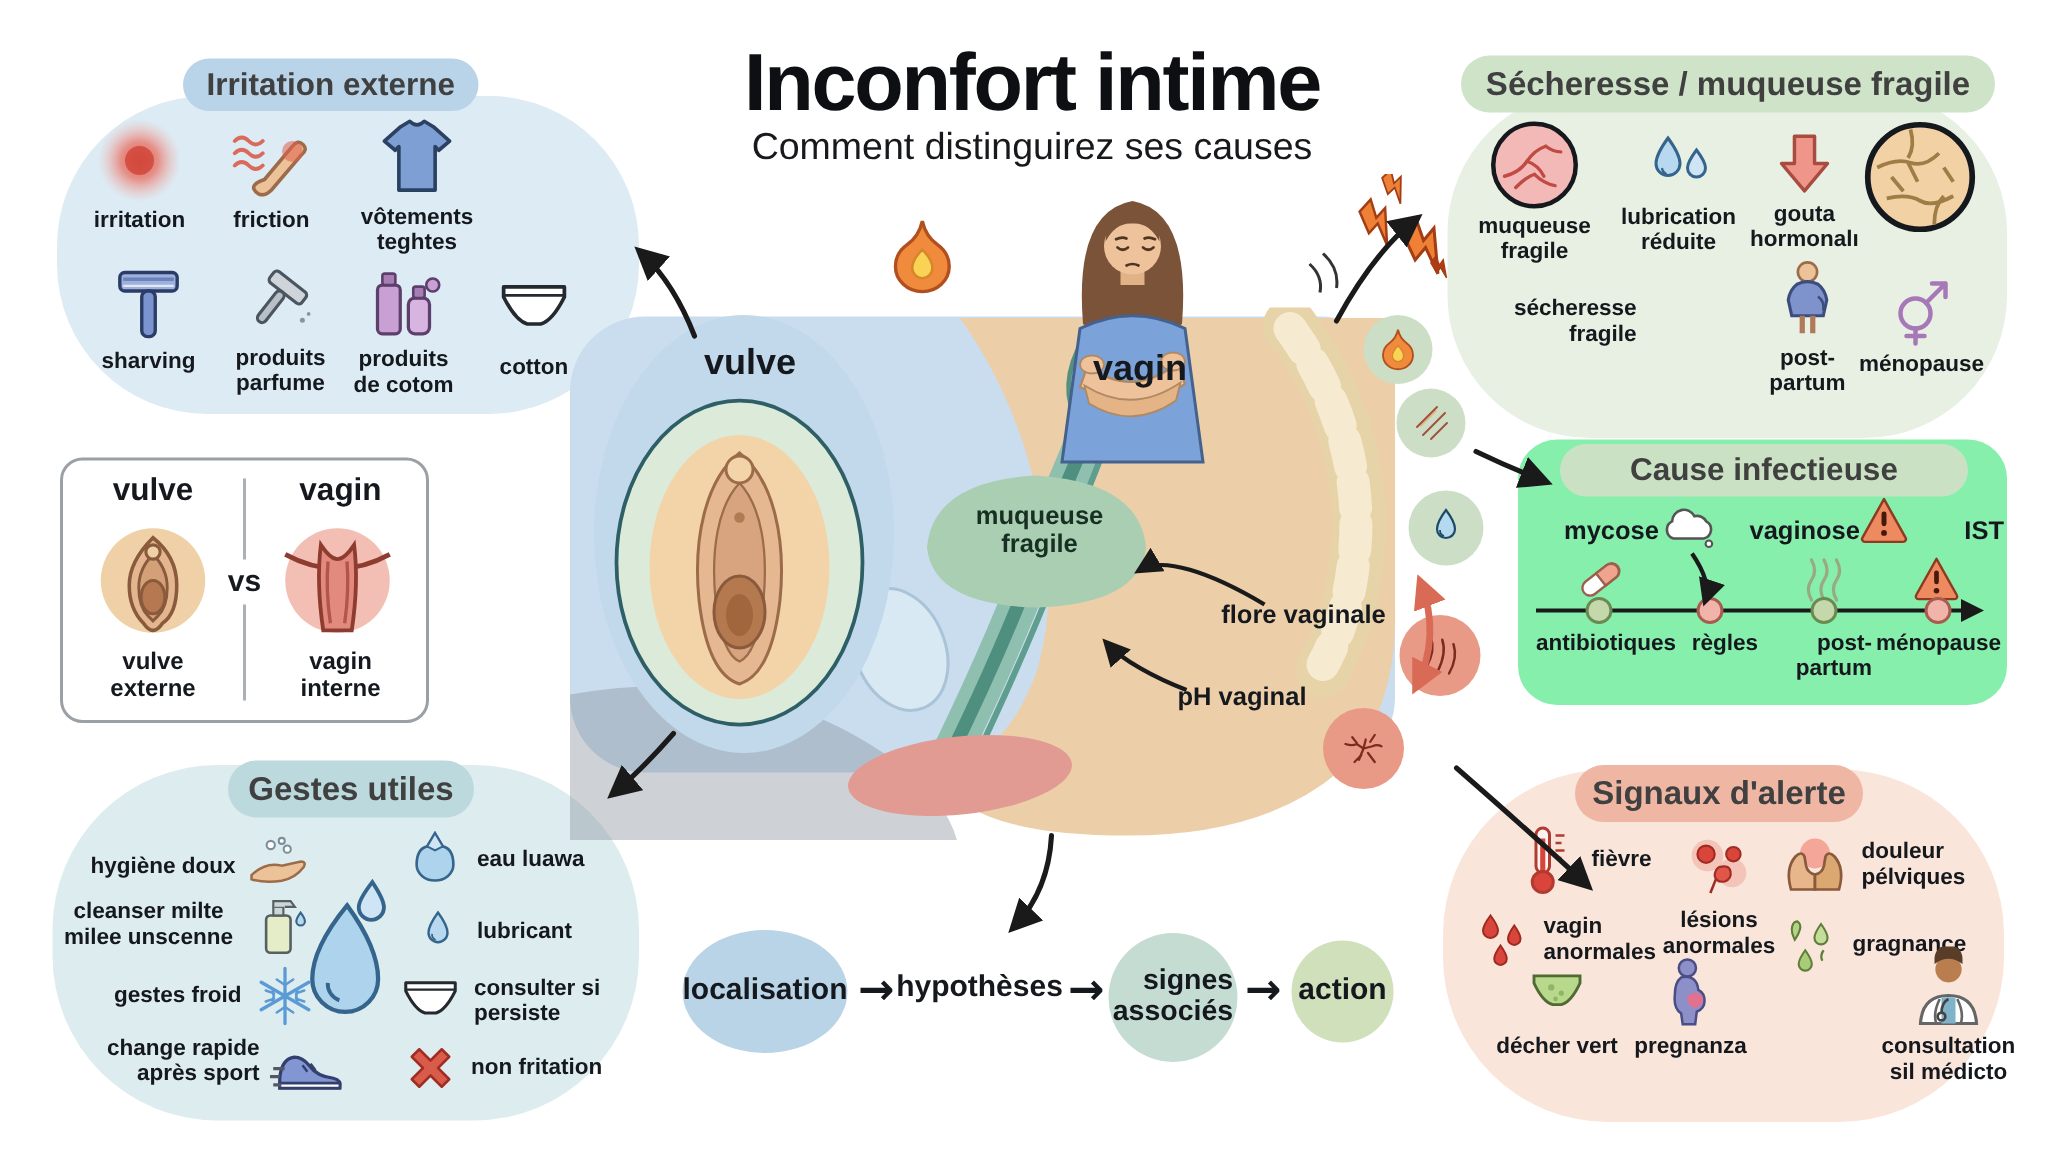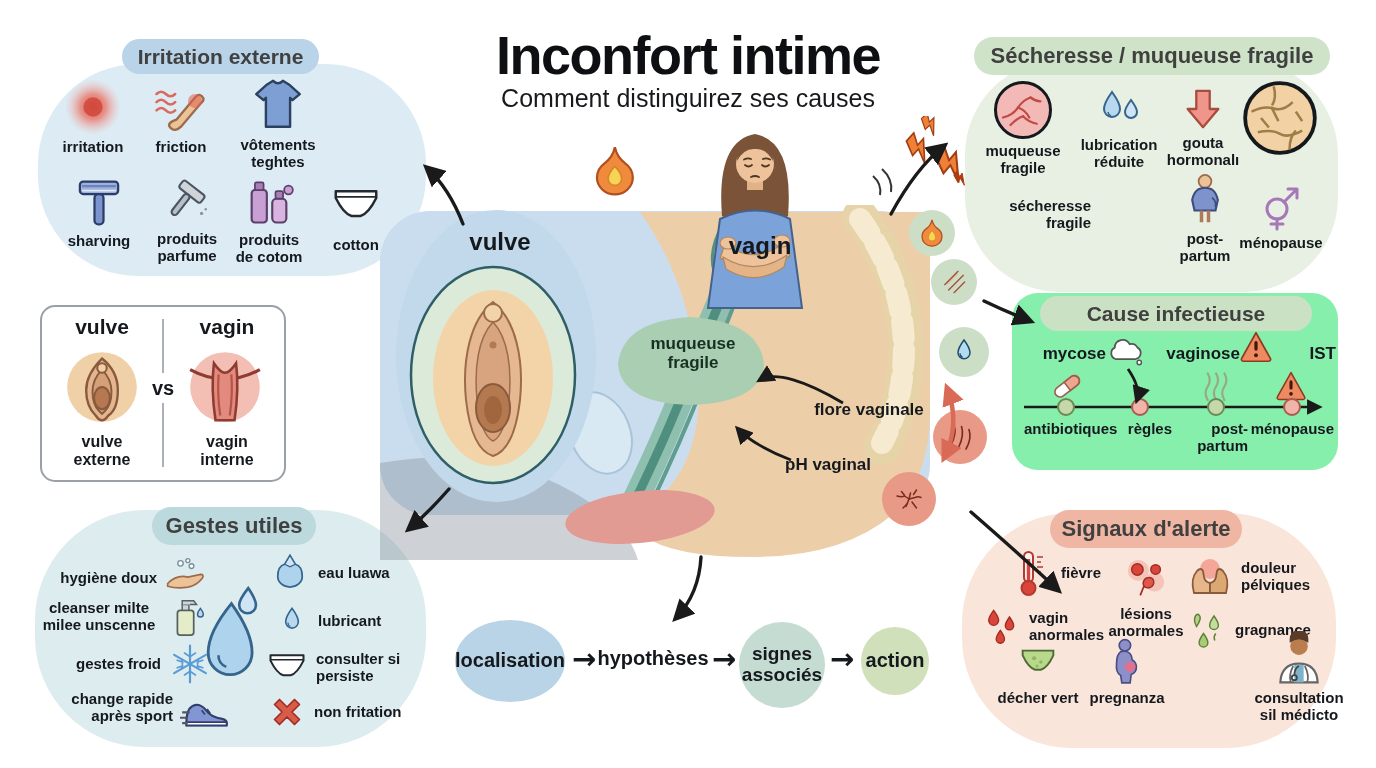--- a/index.html
+++ b/index.html
@@ -12,21 +12,21 @@
   .pill{position:absolute;display:flex;align-items:center;justify-content:center;font-weight:bold;border-radius:20px;z-index:5;color:#404040}
   .itm{position:absolute;display:flex;flex-direction:column;align-items:center;text-align:center;gap:3px}
   .itm.h{flex-direction:row;gap:7px;align-items:center}
   .lbl{font-size:15px;font-weight:bold;line-height:1.12;white-space:pre-line}
   .lblonly{position:absolute;font-size:15px;font-weight:bold;line-height:1.12;white-space:pre-line;text-align:right}
   .iconly{position:absolute}
   .ic{display:flex;align-items:center;justify-content:center}
   svg{display:block}
   .sidec{position:absolute;border-radius:50%;display:flex;align-items:center;justify-content:center;z-index:3}
   .anlabel{position:absolute;z-index:4;font-weight:bold;text-align:center;line-height:1.1;white-space:pre-line}
-  .fnode{position:absolute;display:flex;align-items:center;justify-content:center;text-align:center;font-weight:bold;font-size:20px;line-height:1.08;white-space:pre-line;z-index:4}
+  .fnode{position:absolute;display:flex;align-items:center;justify-content:center;text-align:right;font-weight:bold;font-size:20px;line-height:1.08;white-space:pre-line;z-index:4}
   .farrow{position:absolute;font-size:29px;font-weight:bold;z-index:4;font-family:"DejaVu Sans",sans-serif}
   #cmp{position:absolute;left:40px;top:305px;width:242px;height:173px;background:#fff;border:2px solid #9aa0a6;border-radius:15px;z-index:4}
   #cmp .t{position:absolute;font-size:21px;font-weight:bold;text-align:center;width:100px}
   #cmp .cap{position:absolute;font-size:16px;font-weight:bold;text-align:center;width:100px;line-height:1.12;white-space:pre-line}
   #cmp .vs{position:absolute;left:103px;top:66px;width:36px;height:30px;background:#fff;display:flex;align-items:center;justify-content:center;font-size:20px;font-weight:bold;z-index:2}
   #cmp .div{position:absolute;left:120px;top:12px;width:2px;height:148px;background:#aab0b6}
 </style>
 </head>
 <body>
 

